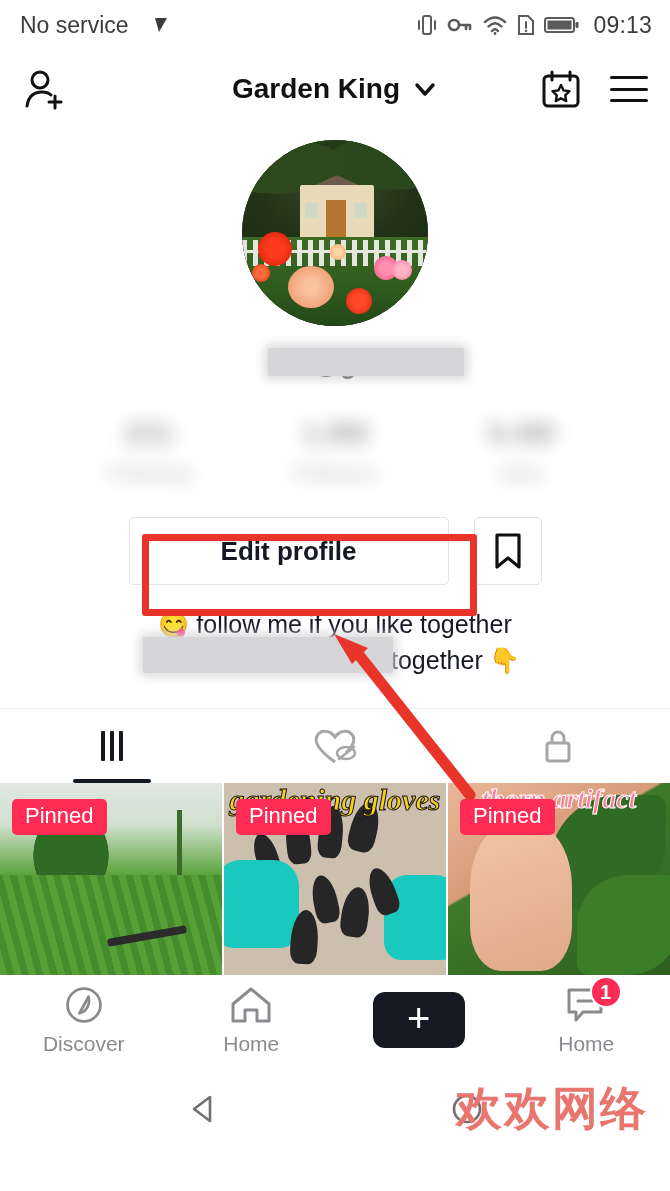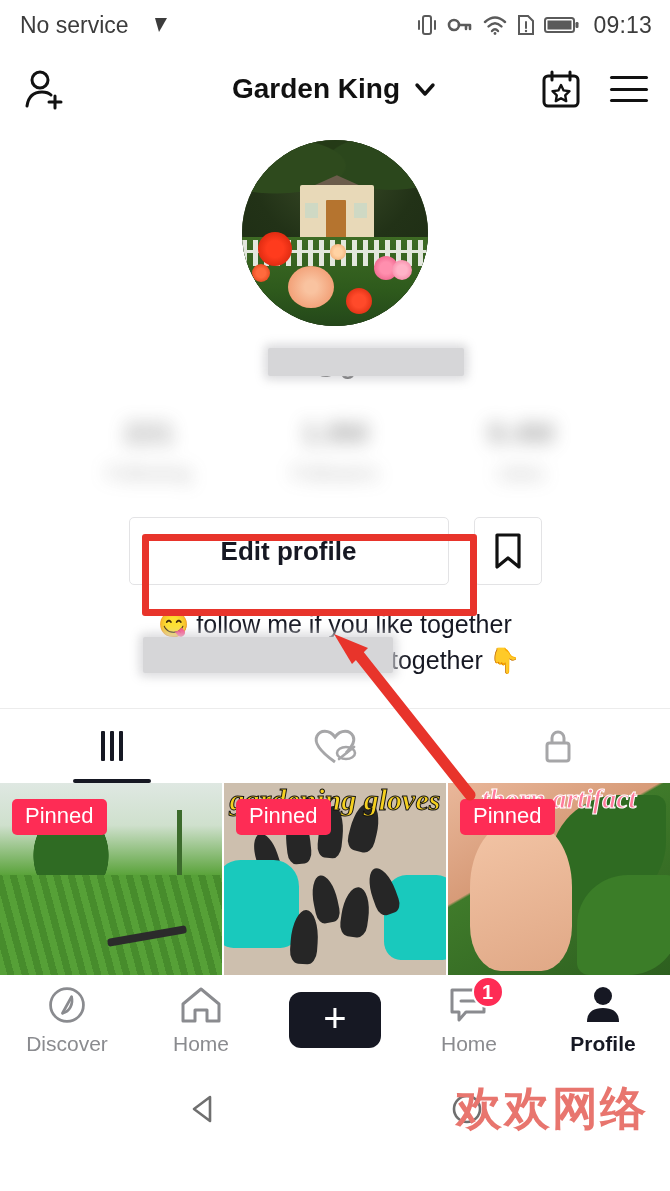--- a/index.html
+++ b/index.html
@@ -402,27 +402,20 @@
 
     <div class="nav-item">
       <svg width="46" height="42" viewBox="0 0 46 42">
         <path d="M6 6 H38 V28 H20 L13 36 V28 H6 Z" fill="none" stroke="#8a8b8f" stroke-width="3" stroke-linejoin="round"></path>
         <path d="M15 17 H29" stroke="#8a8b8f" stroke-width="3" stroke-linecap="round"></path>
       </svg>
       <span class="badge">1</span>
       <span class="nav-lbl">Home</span>
     </div>
 
-    <div class="nav-item">
-      <svg width="46" height="42" viewBox="0 0 46 42">
-        <circle cx="23" cy="12" r="9" fill="#161823"></circle>
-        <path d="M7 38 Q7 24 23 24 Q39 24 39 38 Z" fill="#161823"></path>
-      </svg>
-      <span class="nav-lbl active">Profile</span>
-    </div>
   </div>
 
   <div class="androidnav">
     <svg width="40" height="40" viewBox="0 0 40 40">
       <path d="M27 8 L11 20 L27 32 Z" fill="none" stroke="#6f6f6f" stroke-width="2.6" stroke-linejoin="round"></path>
     </svg>
     <svg width="40" height="40" viewBox="0 0 40 40">
       <circle cx="20" cy="20" r="13" fill="none" stroke="#6f6f6f" stroke-width="2.6"></circle>
     </svg>
     <span class="watermark">欢欢网络</span>

